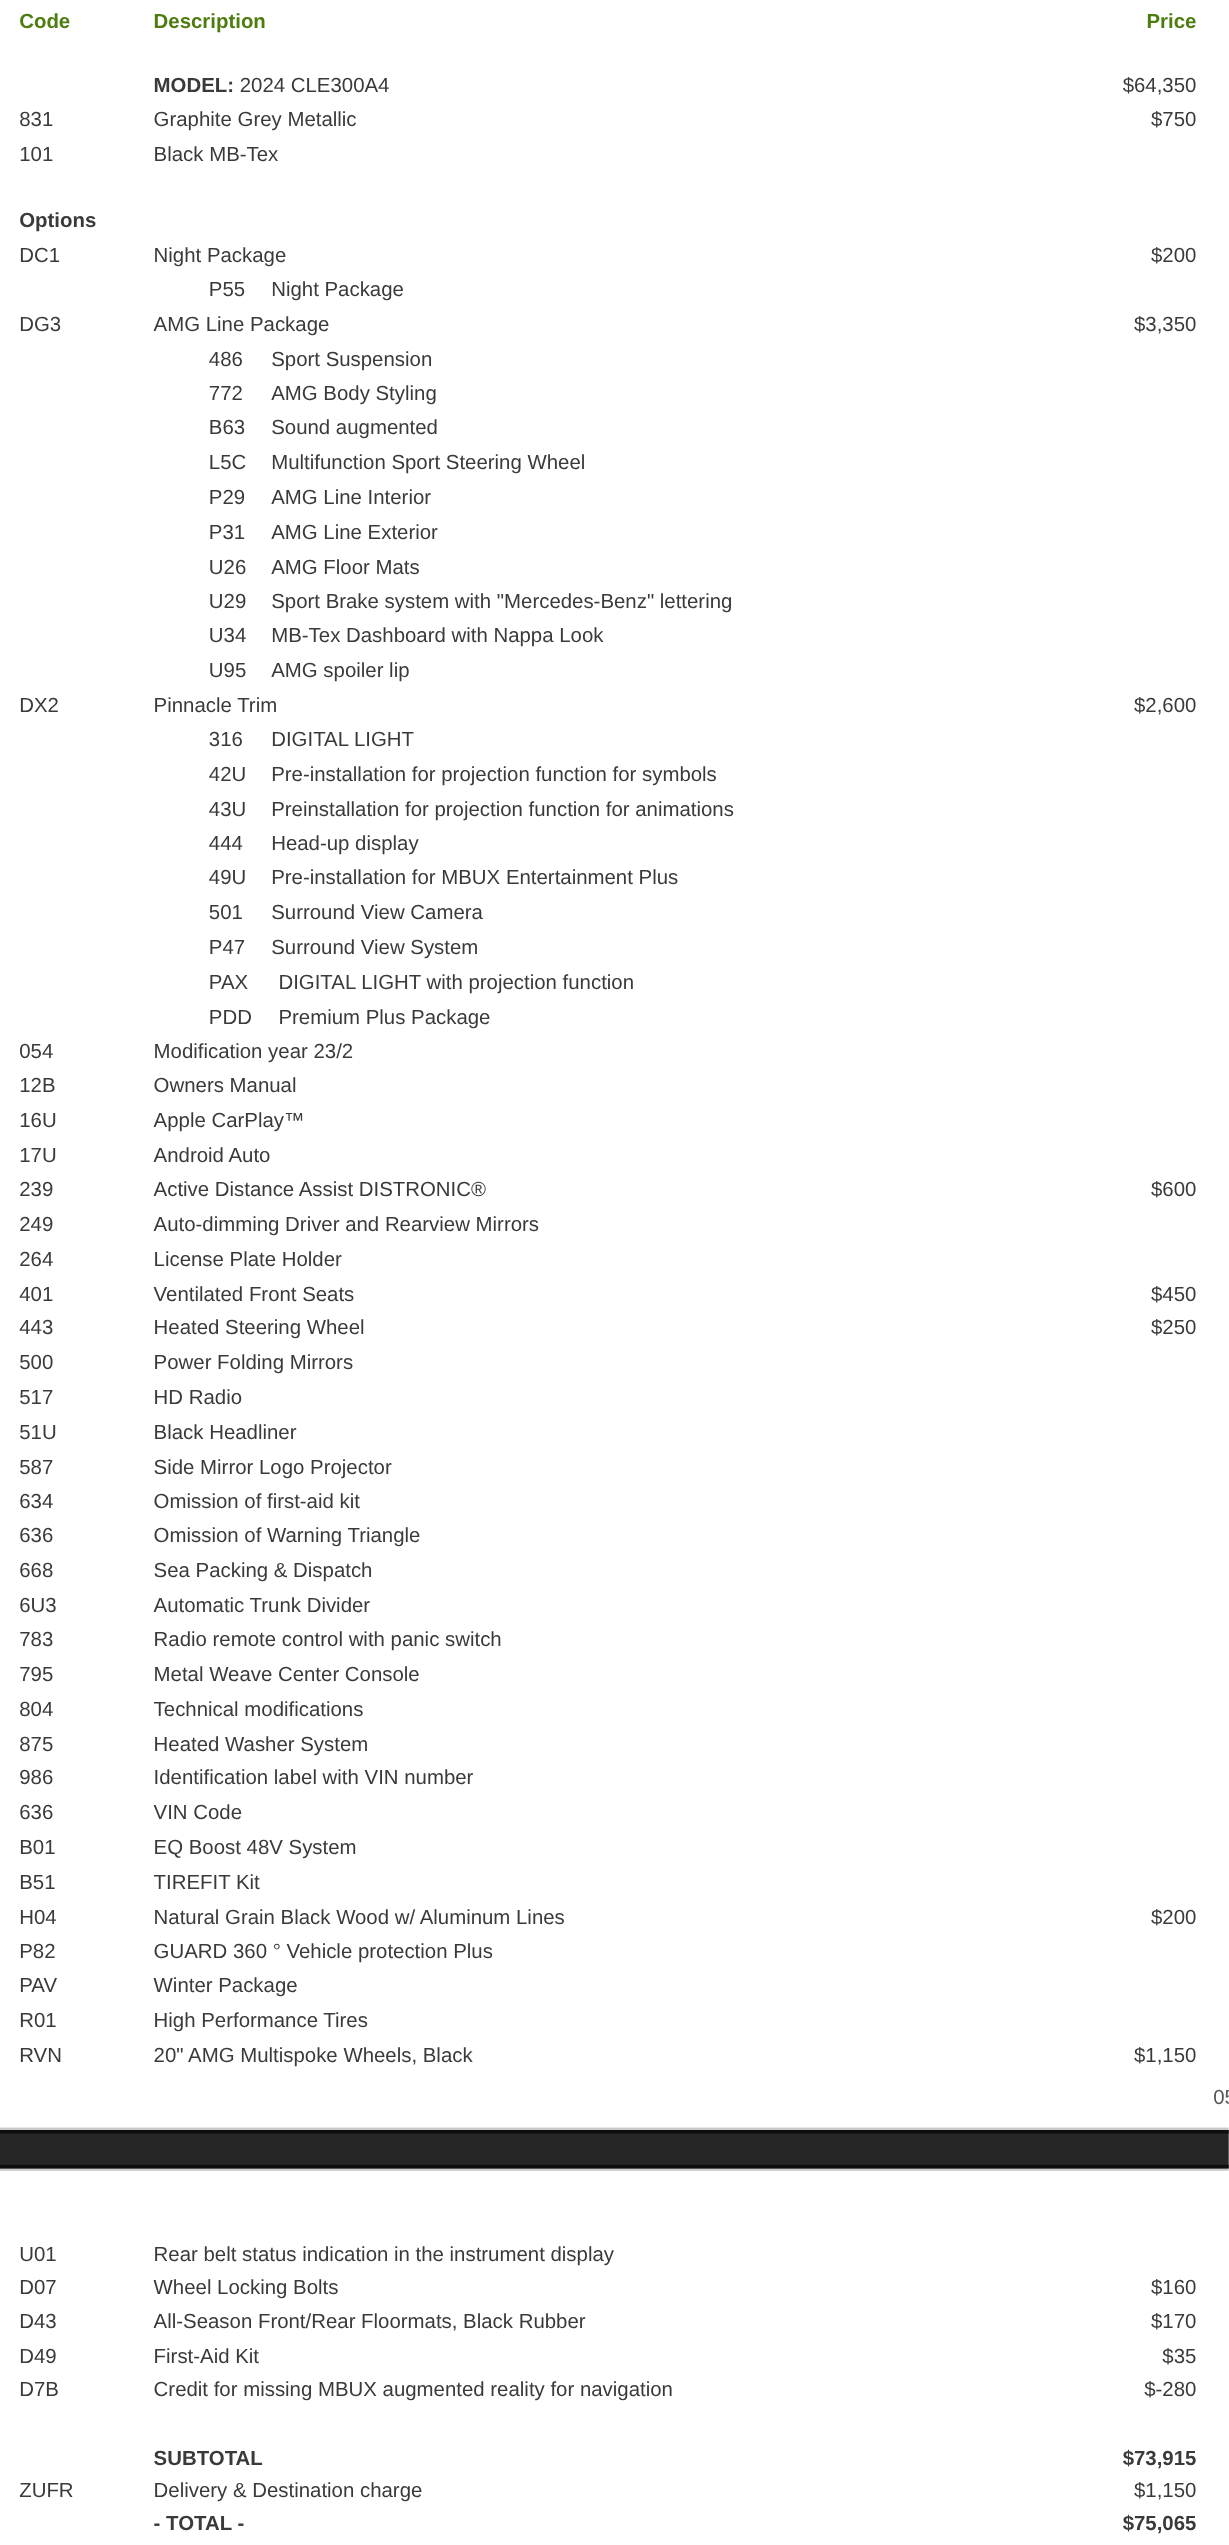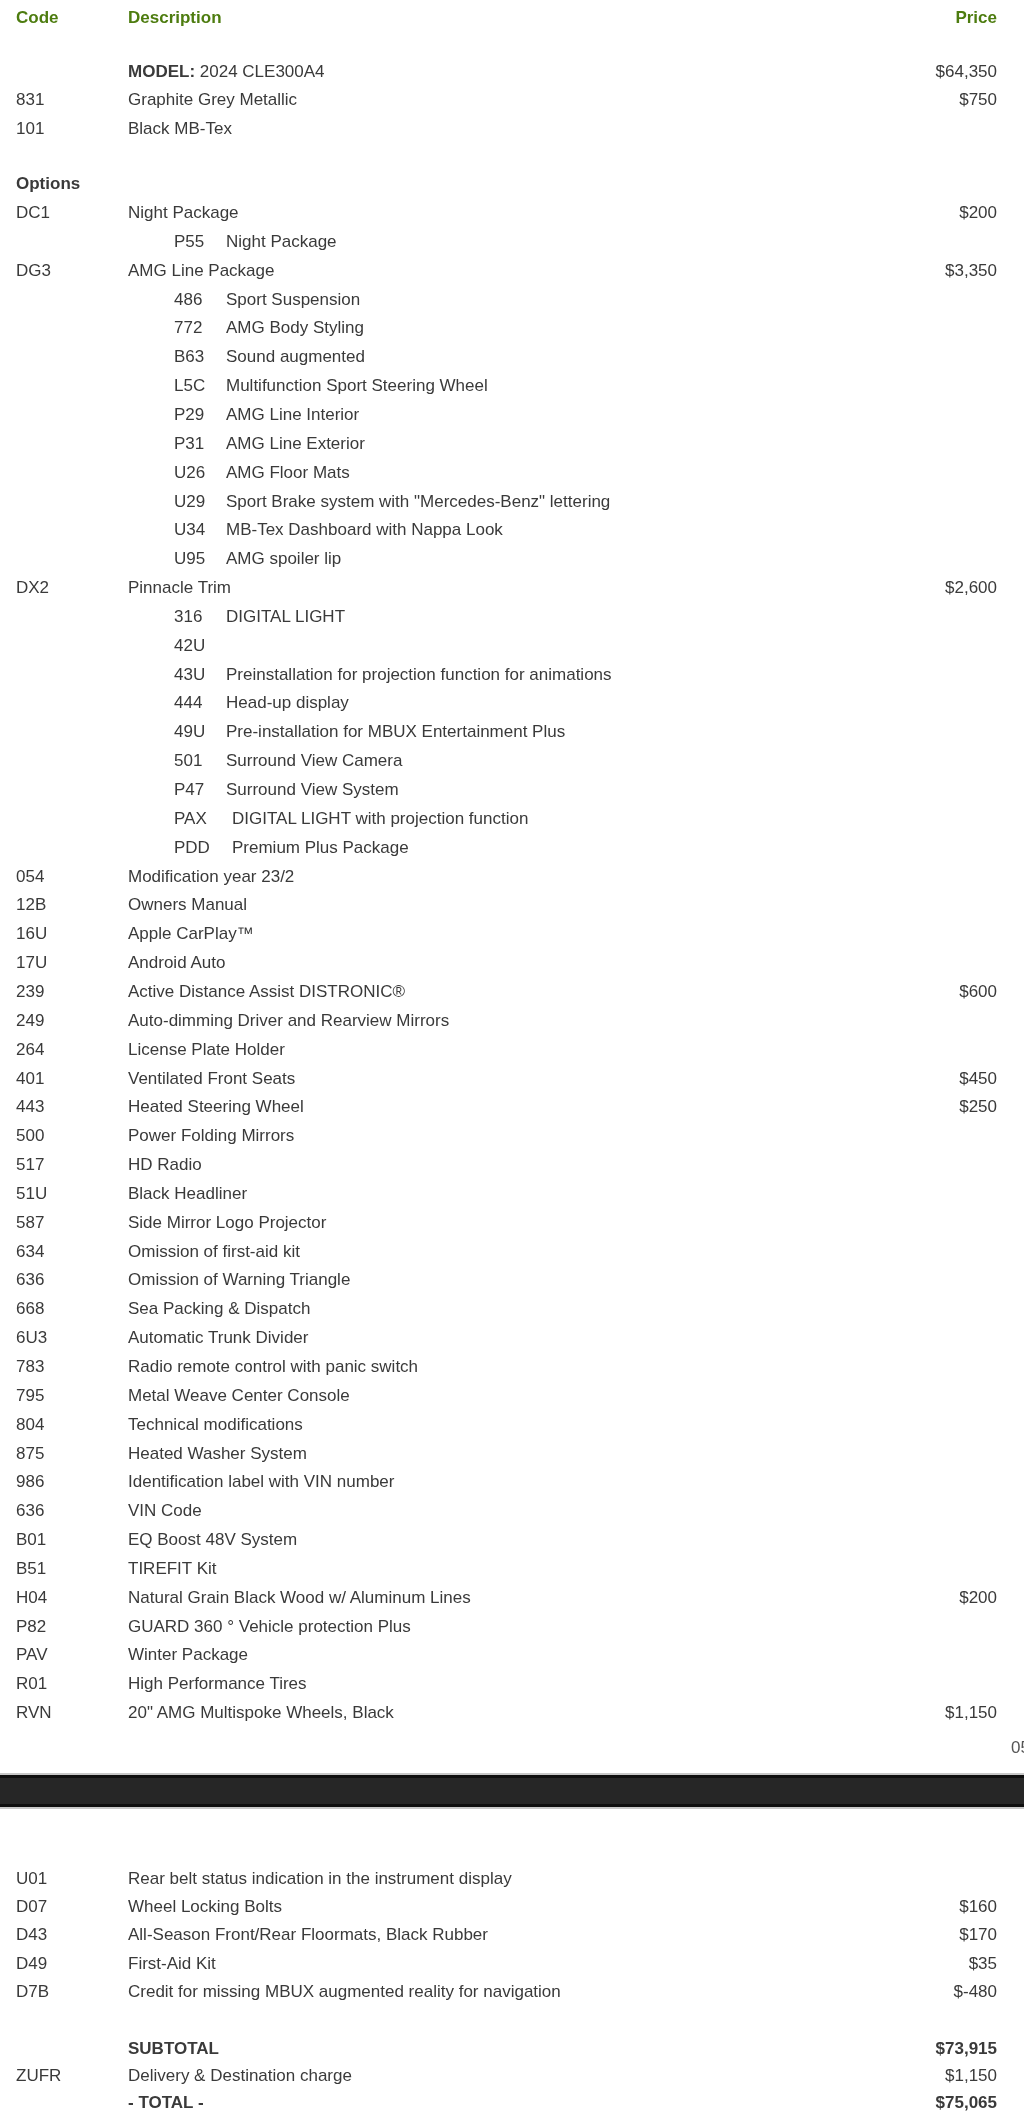--- a/index.html
+++ b/index.html
@@ -111,20 +111,21 @@
       <span class="code">DX2</span>
       <span class="desc">Pinnacle Trim</span>
       <span class="price">$2,600</span>
     </div>
     <div class="row sub" style="top: 605px; padding-left: 14px;">
       <span class="scode">316</span>
       <span class="sdesc">DIGITAL LIGHT</span>
     </div>
     <div class="row sub" style="top: 634px;">
       <span class="scode">42U</span>
+      <span class="sdesc">Pre-installation for projection function for symbols</span>
     </div>
     <div class="row sub" style="top: 663px;">
       <span class="scode">43U</span>
       <span class="sdesc">Preinstallation for projection function for animations</span>
     </div>
     <div class="row sub" style="top: 691px;">
       <span class="scode">444</span>
       <span class="sdesc">Head-up display</span>
     </div>
     <div class="row sub" style="top: 720px;">
@@ -319,21 +320,21 @@
       <span class="price">$170</span>
     </div>
     <div class="row" style="top: 1952px;">
       <span class="code">D49</span>
       <span class="desc">First-Aid Kit</span>
       <span class="price">$35</span>
     </div>
     <div class="row" style="top: 1980px;">
       <span class="code">D7B</span>
       <span class="desc">Credit for missing MBUX augmented reality for navigation</span>
-      <span class="price">$-480</span>
+      <span class="price">$-280</span>
     </div>
   </div>
 
 <div class="row" style="top:2037px">
   <span class="desc bold">SUBTOTAL</span>
   <span class="price bold">$73,915</span>
 </div>
 <div class="row" style="top:2064px">
   <span class="code">ZUFR</span>
   <span class="desc">Delivery &amp; Destination charge</span>

